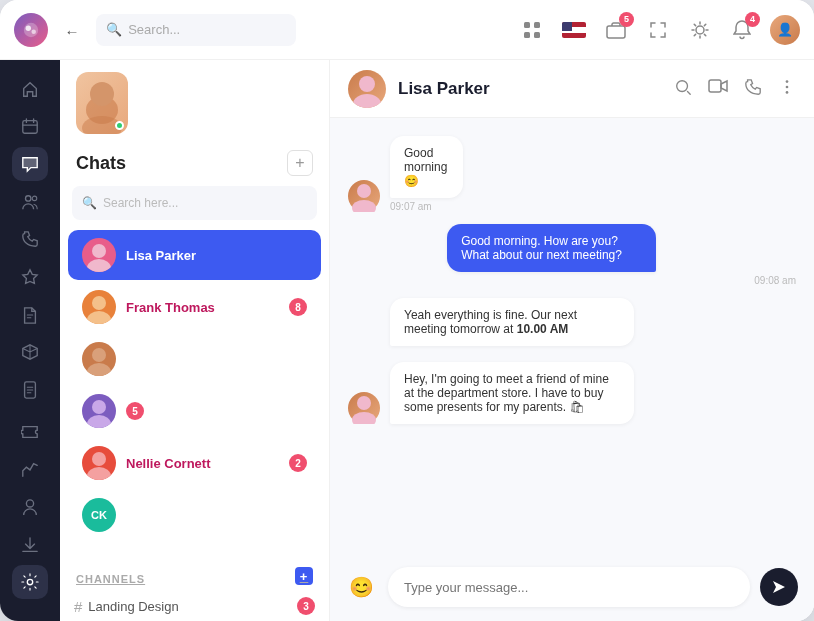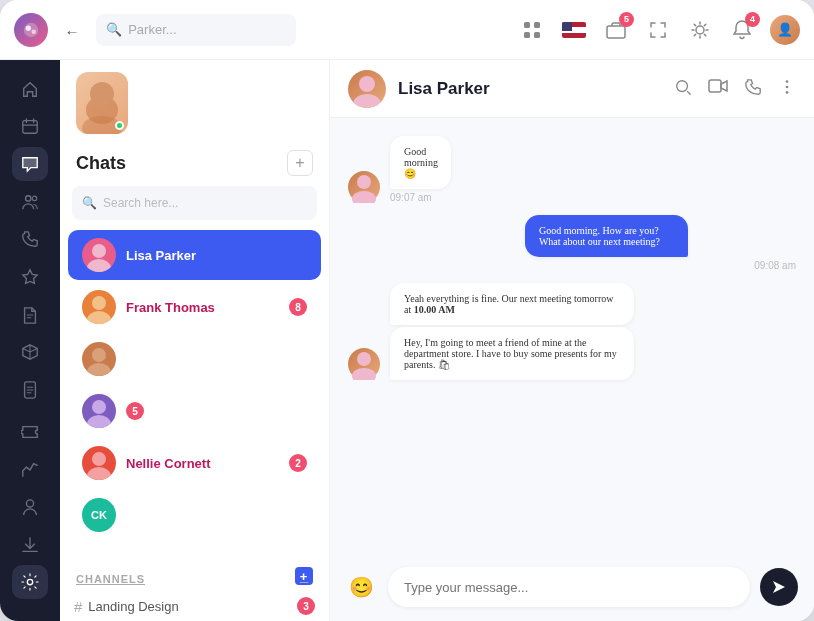--- a/index.html
+++ b/index.html
@@ -249,23 +249,22 @@
       width: 32px; height: 32px;
       border-radius: 50%;
       background: linear-gradient(135deg, #c97b4b, #e8a87c);
       flex-shrink: 0;
     }
     .msg-bubble {
       max-width: 60%;
       background: #fff;
       border-radius: 14px 14px 14px 2px;
       padding: 10px 14px;
-      font-size: 10px; color: #333;
+      font-size: 12px; color: #333;
       box-shadow: 0 1px 4px rgba(0,0,0,0.06);
-      font-family: Liberation Serif, serif;
     }
     .msg-bubble.outgoing {
       background: #3d5af1;
       color: #fff;
       border-radius: 14px 14px 2px 14px;
     }
     .msg-time { font-size: 10px; color: #bbb; margin-top: 3px; }
     .msg-row.outgoing .msg-time { text-align: right; }
     .msg-group { display: flex; flex-direction: column; }
     .chat-input-area {
@@ -324,21 +323,21 @@
     <div class="top-bar-logo">
       <svg viewBox="0 0 20 20" fill="none" xmlns="http://www.w3.org/2000/svg">
         <circle cx="10" cy="10" r="8" fill="rgba(255,255,255,0.25)"></circle>
         <circle cx="7" cy="8" r="3" fill="white" opacity="0.8"></circle>
         <circle cx="13" cy="12" r="2.5" fill="white" opacity="0.6"></circle>
       </svg>
     </div>
     <div class="top-bar-back">←</div>
     <div class="top-bar-search">
       <span>🔍</span>
-      <span>Parker...</span>
+      <span>Search...</span>
     </div>
     <div class="top-bar-actions">
       <div class="top-icon">
         <svg width="18" height="18" viewBox="0 0 18 18" fill="none">
           <rect x="1" y="1" width="6" height="6" rx="1.5" fill="#888"></rect>
           <rect x="11" y="1" width="6" height="6" rx="1.5" fill="#888"></rect>
           <rect x="1" y="11" width="6" height="6" rx="1.5" fill="#888"></rect>
           <rect x="11" y="11" width="6" height="6" rx="1.5" fill="#888"></rect>
         </svg>
       </div>
@@ -626,21 +625,21 @@
           </div>
         </div>
 
         <div class="msg-row">
           <div class="msg-avatar">
             <svg viewBox="0 0 32 32" width="32" height="32">
               <circle cx="16" cy="11" r="7" fill="#f0b8cc"></circle>
               <ellipse cx="16" cy="28" rx="12" ry="8" fill="#f0b8cc"></ellipse>
             </svg>
           </div>
-          <div class="msg-group" style="gap: 2px; display: flex; flex-direction: column;">
+          <div class="msg-group" style="gap: 16px; display: flex; flex-direction: column;">
             <div class="msg-bubble">Yeah everything is fine. Our next meeting tomorrow at <strong>10.00 AM</strong></div>
             <div class="msg-bubble">Hey, I'm going to meet a friend of mine at the department store. I have to buy some presents for my parents. 🛍</div>
           </div>
         </div>
       </div>
 
       <div class="chat-input-area">
         <div class="emoji-btn">😊</div>
         <input class="chat-input" type="text" placeholder="Type your message..." style="">
         <div class="send-btn">

